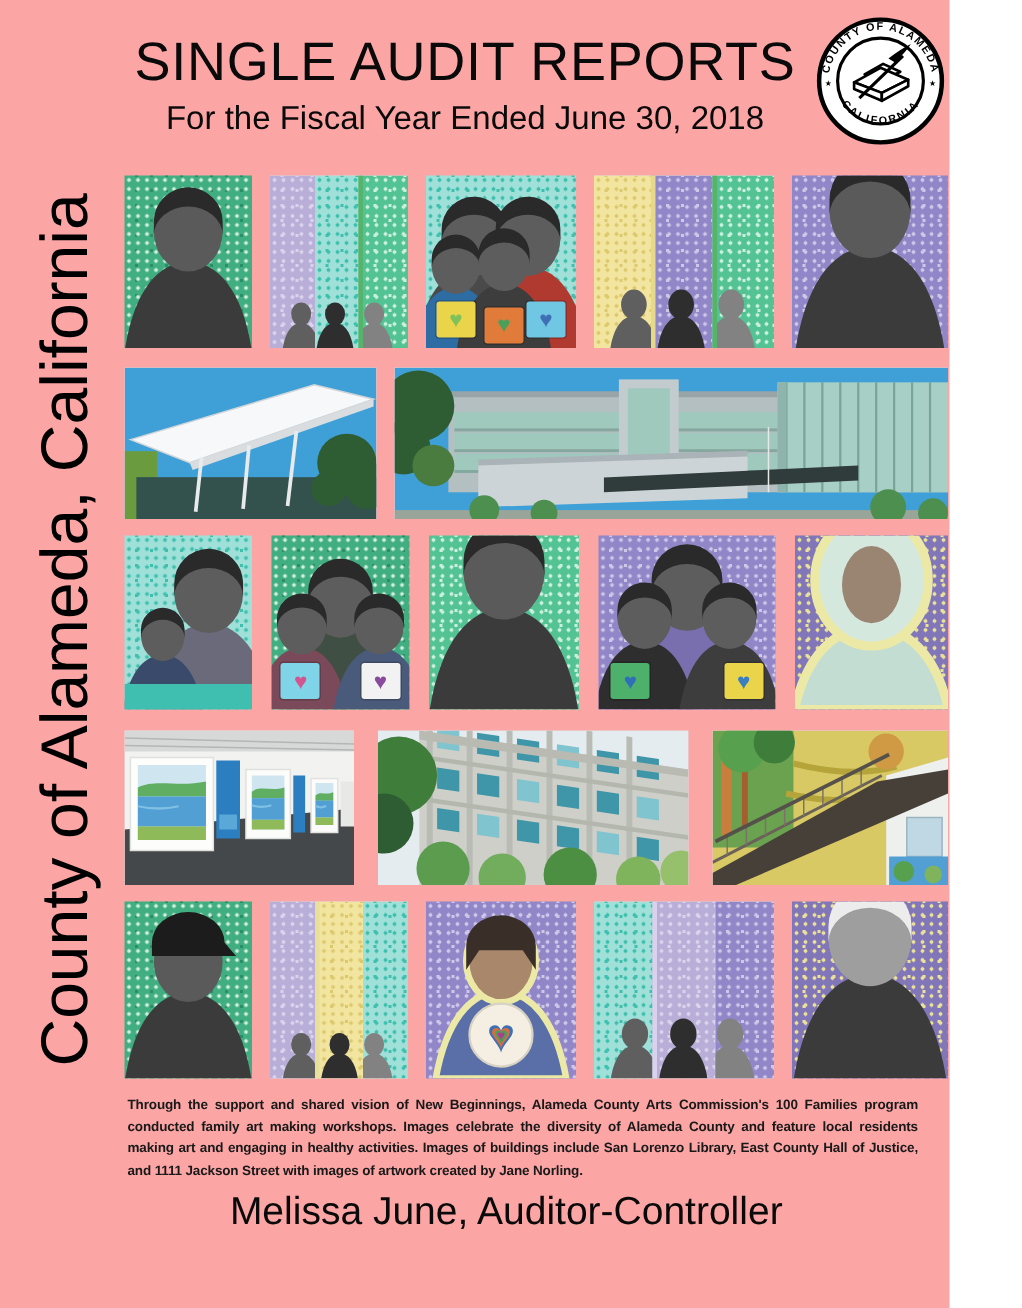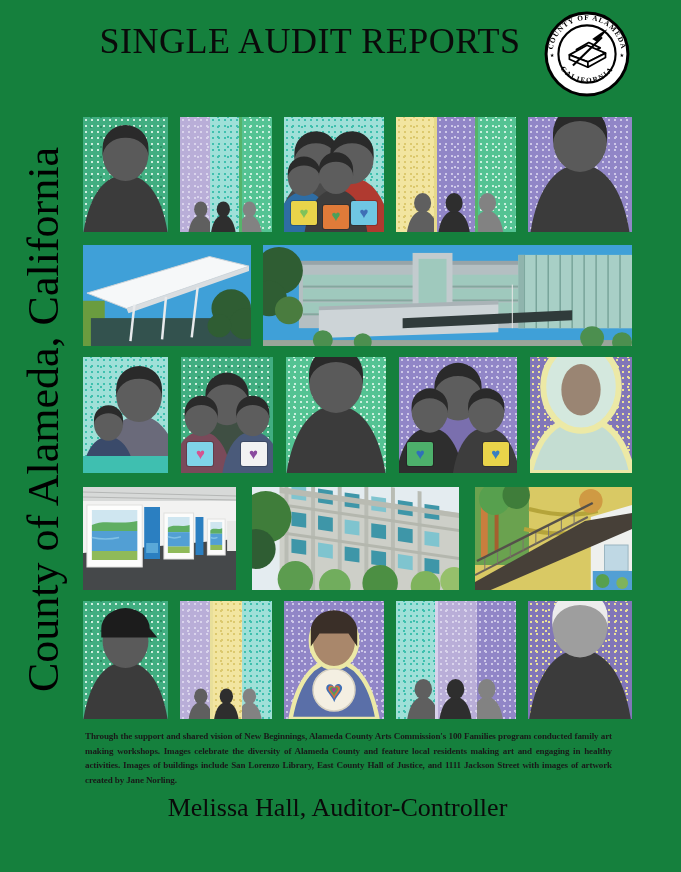--- a/index.html
+++ b/index.html
@@ -1,17 +1,17 @@
 <!DOCTYPE html>
 <html><head>
 <meta charset="utf-8">
 <style>
   html,body{margin:0;padding:0;background:#fff;}
-  .page{position:relative;width:681px;height:872px;background:#15803d;overflow:hidden;
-        font-family:Liberation Serif, serif;color:#111;}
+  .page{position:relative;width:633px;height:872px;background:#fca5a5;overflow:hidden;
+        font-family:Liberation Sans, sans-serif;color:#111;}
   .header{position:absolute;left:62px;top:20px;width:496px;text-align:center;}
   .title{font-size:36px;font-weight:400;letter-spacing:.5px;white-space:nowrap;color:#0a0a0a;}
   .subtitle{font-size:22px;margin-top:4px;white-space:nowrap;color:#0a0a0a;}
   .seal{position:absolute;left:543px;top:10px;width:88px;height:88px;}
   .seal svg{width:100%;height:100%;}
   .side-title{position:absolute;left:8px;top:117px;width:72px;height:606px;
         writing-mode:vertical-rl;transform:rotate(180deg);text-align:center;
         font-size:44px;line-height:72px;white-space:nowrap;color:#000;}
   .grid{position:absolute;left:83px;top:117px;width:549px;height:602px;}
   .grow{position:absolute;left:0;right:0;display:flex;justify-content:space-between;}
@@ -41,20 +41,21 @@
   .compiled{position:absolute;left:85px;top:792px;width:505px;text-align:center;
         font-size:26px;line-height:31px;color:#0a0a0a;}
 </style>
 </head>
 <body>
 
 <div class="page">
 
   <div class="header">
     <div class="title">SINGLE AUDIT REPORTS</div>
+    <div class="subtitle">For the Fiscal Year Ended June 30, 2018</div>
   </div>
 
   <div class="seal">
     <svg viewBox="0 0 100 100">
       <circle cx="50" cy="50" r="46.5" fill="#fff" stroke="#000" stroke-width="3.4"></circle>
       <circle cx="50" cy="50" r="32.5" fill="none" stroke="#000" stroke-width="2.4"></circle>
       <defs>
         <path id="arcT" d="M 11,57 A 39.5,39.5 0 1 1 89,57"></path>
         <path id="arcB" d="M 15.5,58 A 36.5,36.5 0 0 0 84.5,58"></path>
       </defs>
@@ -523,16 +524,16 @@
               <path d="M-18,-66 A18,18 0 0 1 18,-66 L18,-59 A18,15 0 0 0 -18,-59 Z" fill="#ececec"></path>
             </g>
           </svg>
         </div>
       </div>
     </div>
 
   <p class="caption">Through the support and shared vision of New Beginnings, Alameda County Arts Commission's 100 Families program conducted family art making workshops. Images celebrate the diversity of Alameda County and feature local residents making art and engaging in healthy activities. Images of buildings include San Lorenzo Library, East County Hall of Justice, and 1111 Jackson Street with images of artwork created by Jane Norling.</p>
 
   <div class="compiled">
-    <div>Melissa Hall, Auditor-Controller</div>
+    <div>Melissa June, Auditor-Controller</div>
   </div>
 
 </div>
 
 </body></html>

